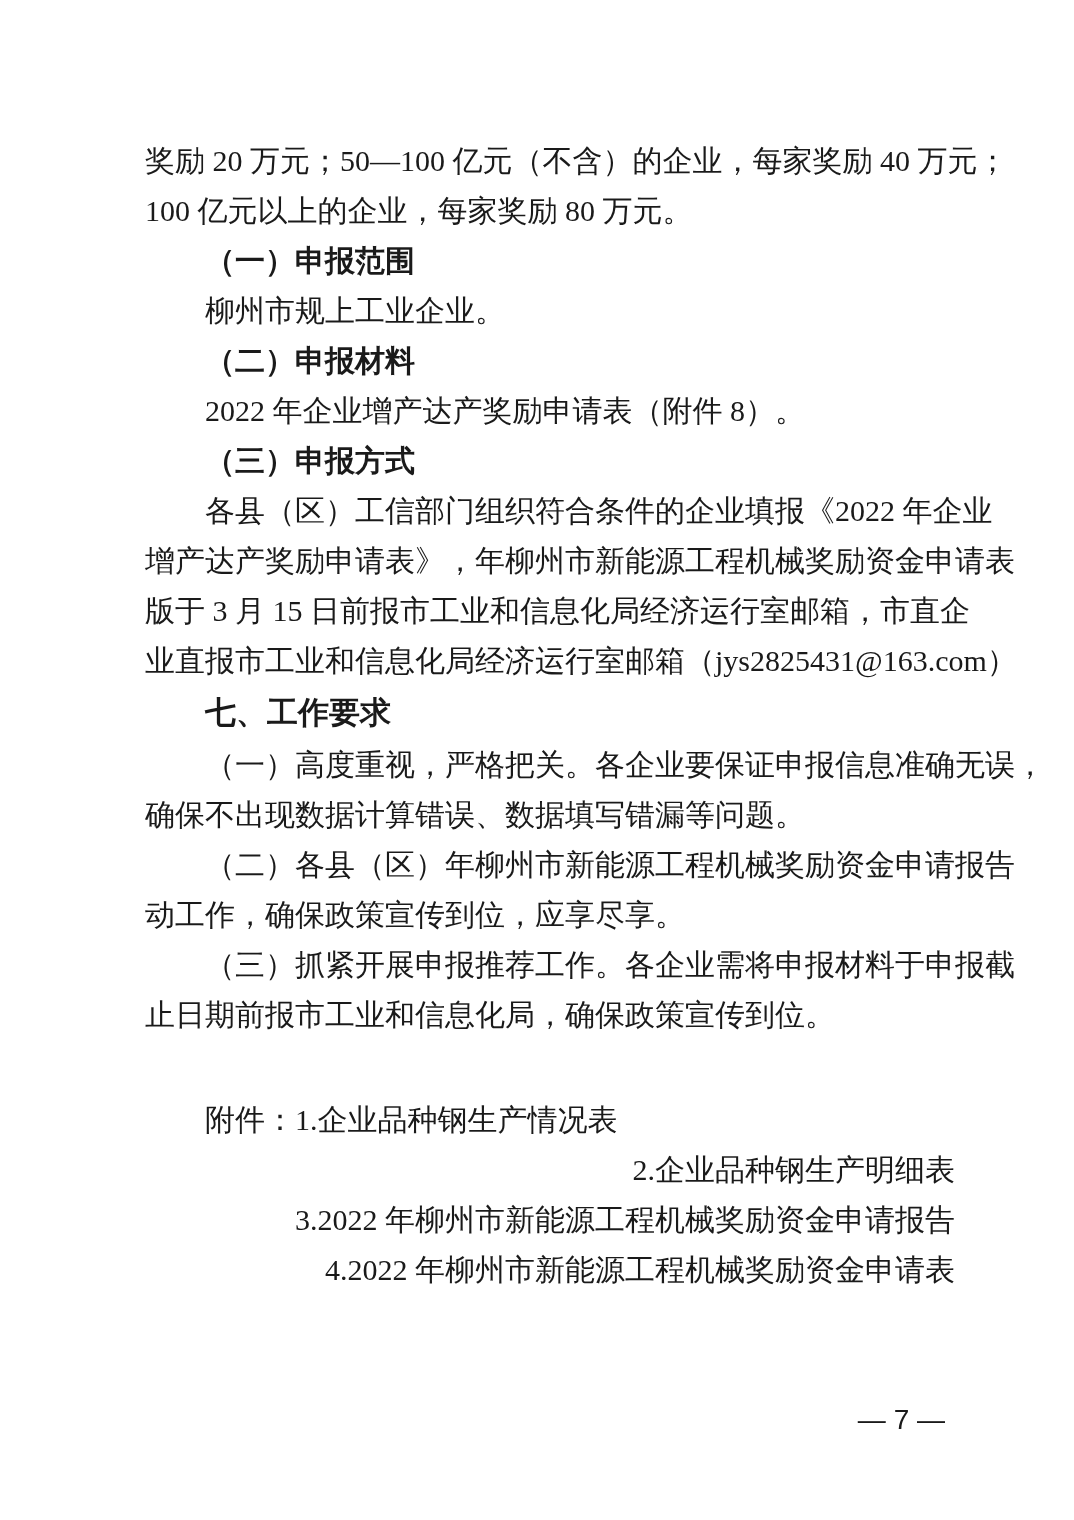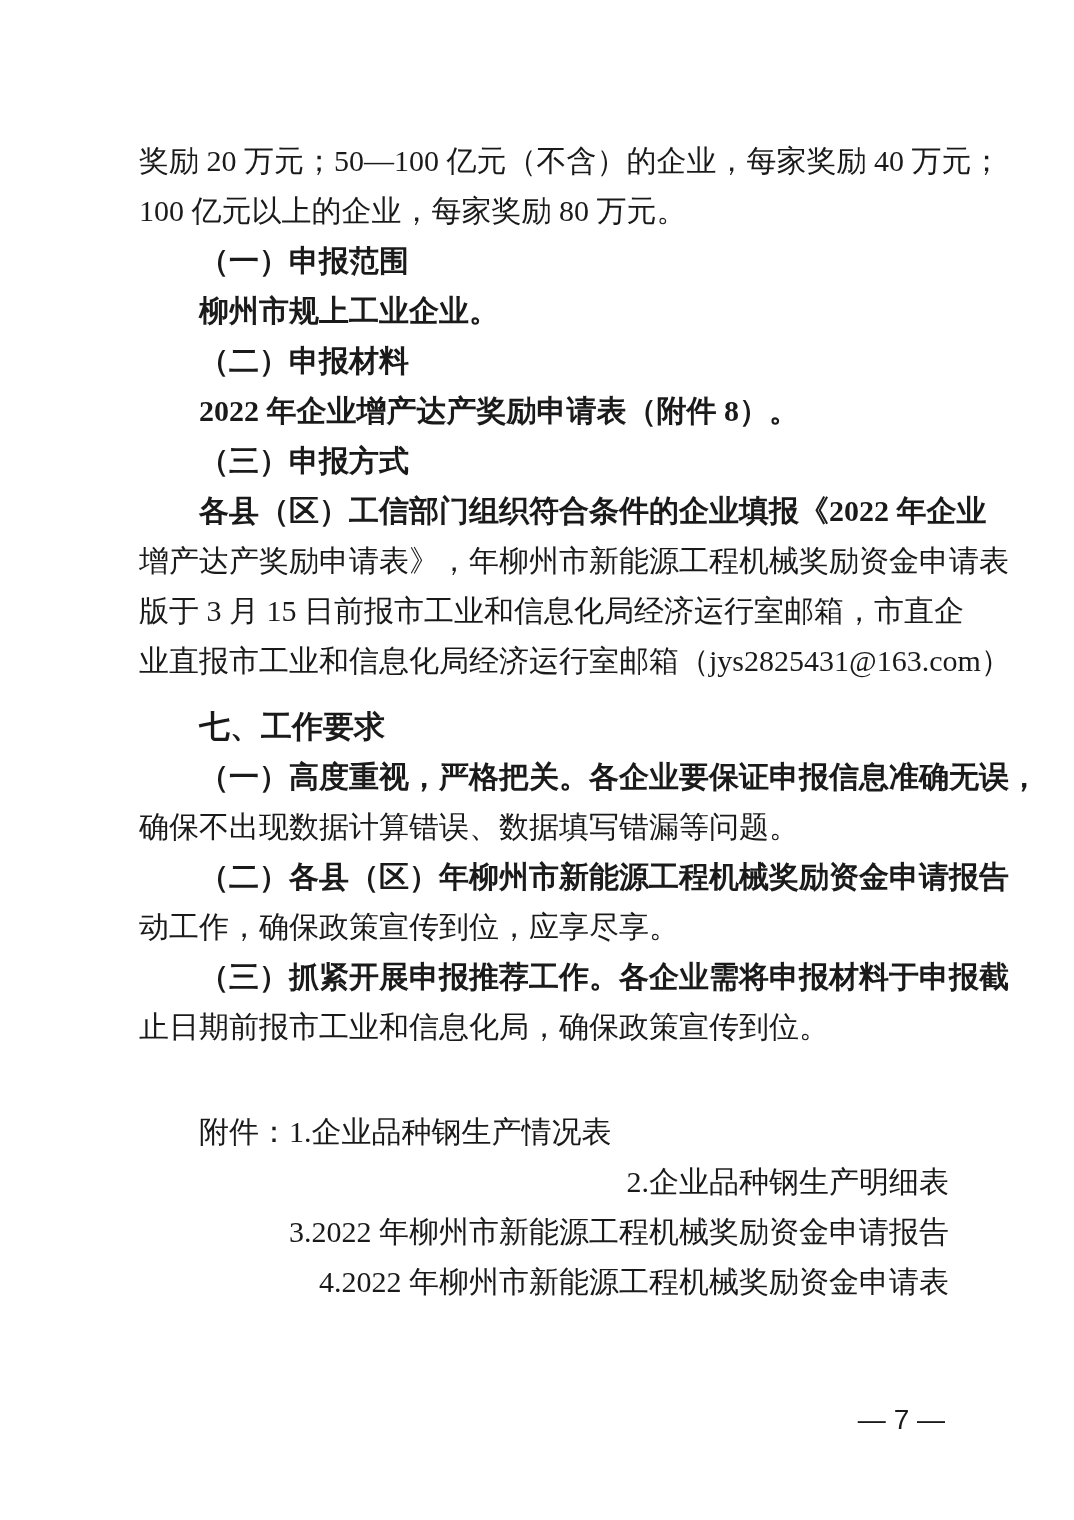--- a/index.html
+++ b/index.html
@@ -12,43 +12,42 @@
     width: 1074px;
     height: 1520px;
     background: #ffffff;
     color: #1a1a1a;
     font-family: "Liberation Serif", serif;
     overflow: hidden;
   }
   .content {
     position: absolute;
     top: 136px;
-    left: 139px;
+    left: 145px;
     width: 810px;
   }
   .line {
     margin: 0;
     height: 50px;
     line-height: 50px;
     font-size: 30px;
     white-space: pre;
     letter-spacing: 0px;
   }
   .indent {
     padding-left: 60px;
-    font-weight: bold;
   }
   .subhead {
     font-weight: bold;
   }
   .heading {
-    font-family: Liberation Serif, serif;
+    font-family: Liberation Mono, monospace;
     font-weight: bold;
     font-size: 31px;
-    margin-top: 16px;
+    margin-top: 4px;
   }
   .att-first {
     padding-left: 60px;
     margin-top: 55px;
   }
   .att-item {
     padding-left: 147px;
     text-align: right;
   }
   .footer {

